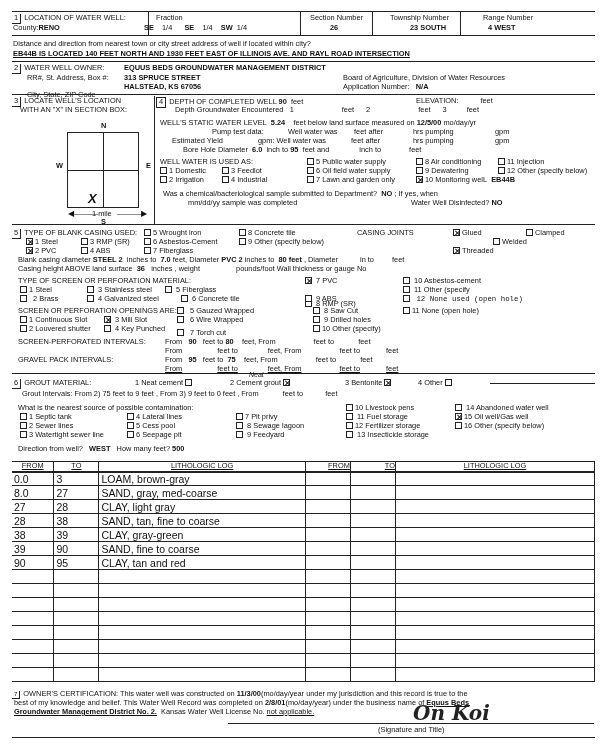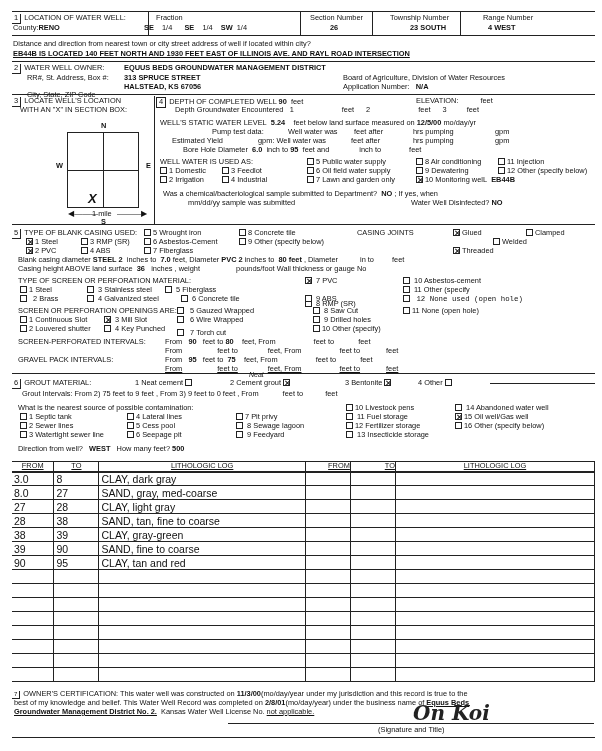--- a/index.html
+++ b/index.html
@@ -122,21 +122,21 @@
 <div class="abs" style="left:307px; top:176px;"><span class="cb"></span><span>7  Lawn and garden only</span></div>
 <div class="abs" style="left:416px; top:158px;"><span class="cb"></span><span>8  Air conditioning</span></div>
 <div class="abs" style="left:416px; top:167px;"><span class="cb"></span><span>9  Dewatering</span></div>
 <div class="abs" style="left:416px; top:176px;"><span class="cb x"></span><span>10  Monitoring welL</span>&nbsp;&nbsp;<span class="b">EB44B</span></div>
 <div class="abs" style="left:498px; top:158px;"><span class="cb"></span><span>11  Injection</span></div>
 <div class="abs" style="left:498px; top:167px;"><span class="cb"></span><span>12  Other (specify below)</span></div>
 
 <div class="abs" style="left:163px; top:190px;">
   <span>Was a chemical/bacteriological sample submitted to Department?</span>&nbsp;&nbsp;<span class="b">NO</span> <span>; If yes, when</span>
 </div>
-<div class="abs" style="left:188px; top:199px;">mm/dd/yy sample was submitted</div>
+<div class="abs" style="left:188px; top:199px;">mm/dd/yy sample was completed</div>
 <div class="abs" style="left:411px; top:199px;">
   <span>Water Well Disinfected?</span> <span class="b">NO</span>
 </div>
 
 <div class="hline" style="left:12px; top:224px; width:583px; border-top-width:1.8px;"></div>
 <div class="abs" style="left:12px; top:229px;">
   <span class="secnum">5</span><span>TYPE OF BLANK CASING USED:</span>
 </div>
 <div class="abs" style="left:26px; top:238px;"><span class="cb x"></span><span>1  Steel</span></div>
 <div class="abs" style="left:26px; top:247px;"><span class="cb x"></span><span>2  PVC</span></div>
@@ -253,23 +253,23 @@
       <th>FROM</th>
       <th>TO</th>
       <th>LITHOLOGIC LOG</th>
       <th style="text-align:right">FROM</th>
       <th style="text-align:right">TO</th>
       <th>LITHOLOGIC LOG</th>
     </tr>
   </thead>
   <tbody id="litho-body">
       <tr>
-        <td>3.0</td>
-        <td>8</td>
-        <td>CLAY, dark gray</td>
+        <td>0.0</td>
+        <td>3</td>
+        <td>LOAM, brown-gray</td>
         <td></td>
         <td></td>
         <td></td>
       </tr>
       <tr>
         <td>8.0</td>
         <td>27</td>
         <td>SAND, gray, med-coarse</td>
         <td></td>
         <td></td>

